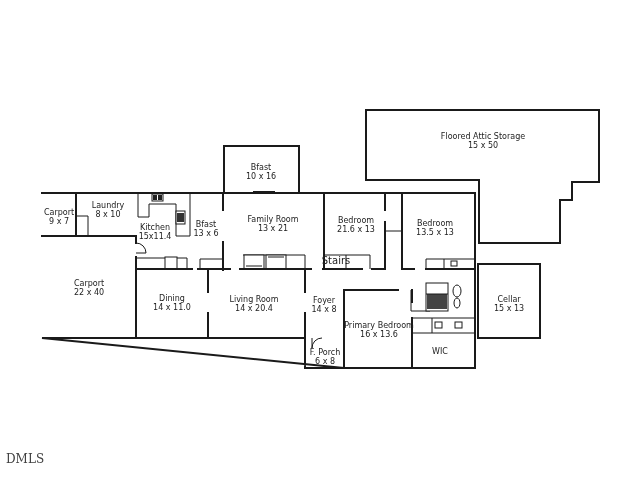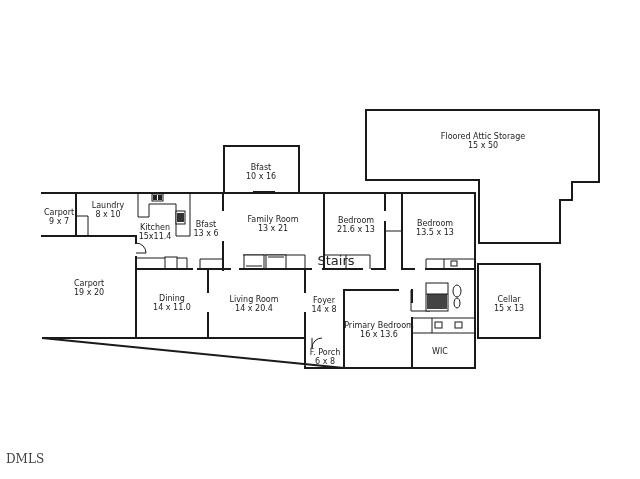--- a/index.html
+++ b/index.html
@@ -127,21 +127,21 @@
 <div class="label" style="left:435px;top:219px">
     <span>Bedroom</span>
     <span>13.5 x 13</span>
   </div>
 <div class="label" style="left:483px;top:132px">
     <span>Floored Attic Storage</span>
     <span>15 x 50</span>
   </div>
 <div class="label" style="left:89px;top:279px">
     <span>Carport</span>
-    <span>19 x 20</span>
+    <span>22 x 40</span>
   </div>
 <div class="label" style="left:172px;top:294px">
     <span>Dining</span>
     <span>14 x 11.0</span>
   </div>
 <div class="label" style="left:254px;top:295px">
     <span>Living Room</span>
     <span>14 x 20.4</span>
   </div>
 <div class="label" style="left:324px;top:296px">
@@ -156,15 +156,15 @@
     <span>WIC</span>
   </div>
 <div class="label" style="left:325px;top:348px">
     <span>F. Porch</span>
     <span>6 x 8</span>
   </div>
 <div class="label" style="left:509px;top:295px">
     <span>Cellar</span>
     <span>15 x 13</span>
   </div>
-<div class="label" style="left:336px;top:256px;font-size:13px">Stairs</div>
+<div class="label" style="left:336px;top:256px;font-size:10px">Stairs</div>
 
 <div class="logo">DMLS</div>
 
 </body></html>

